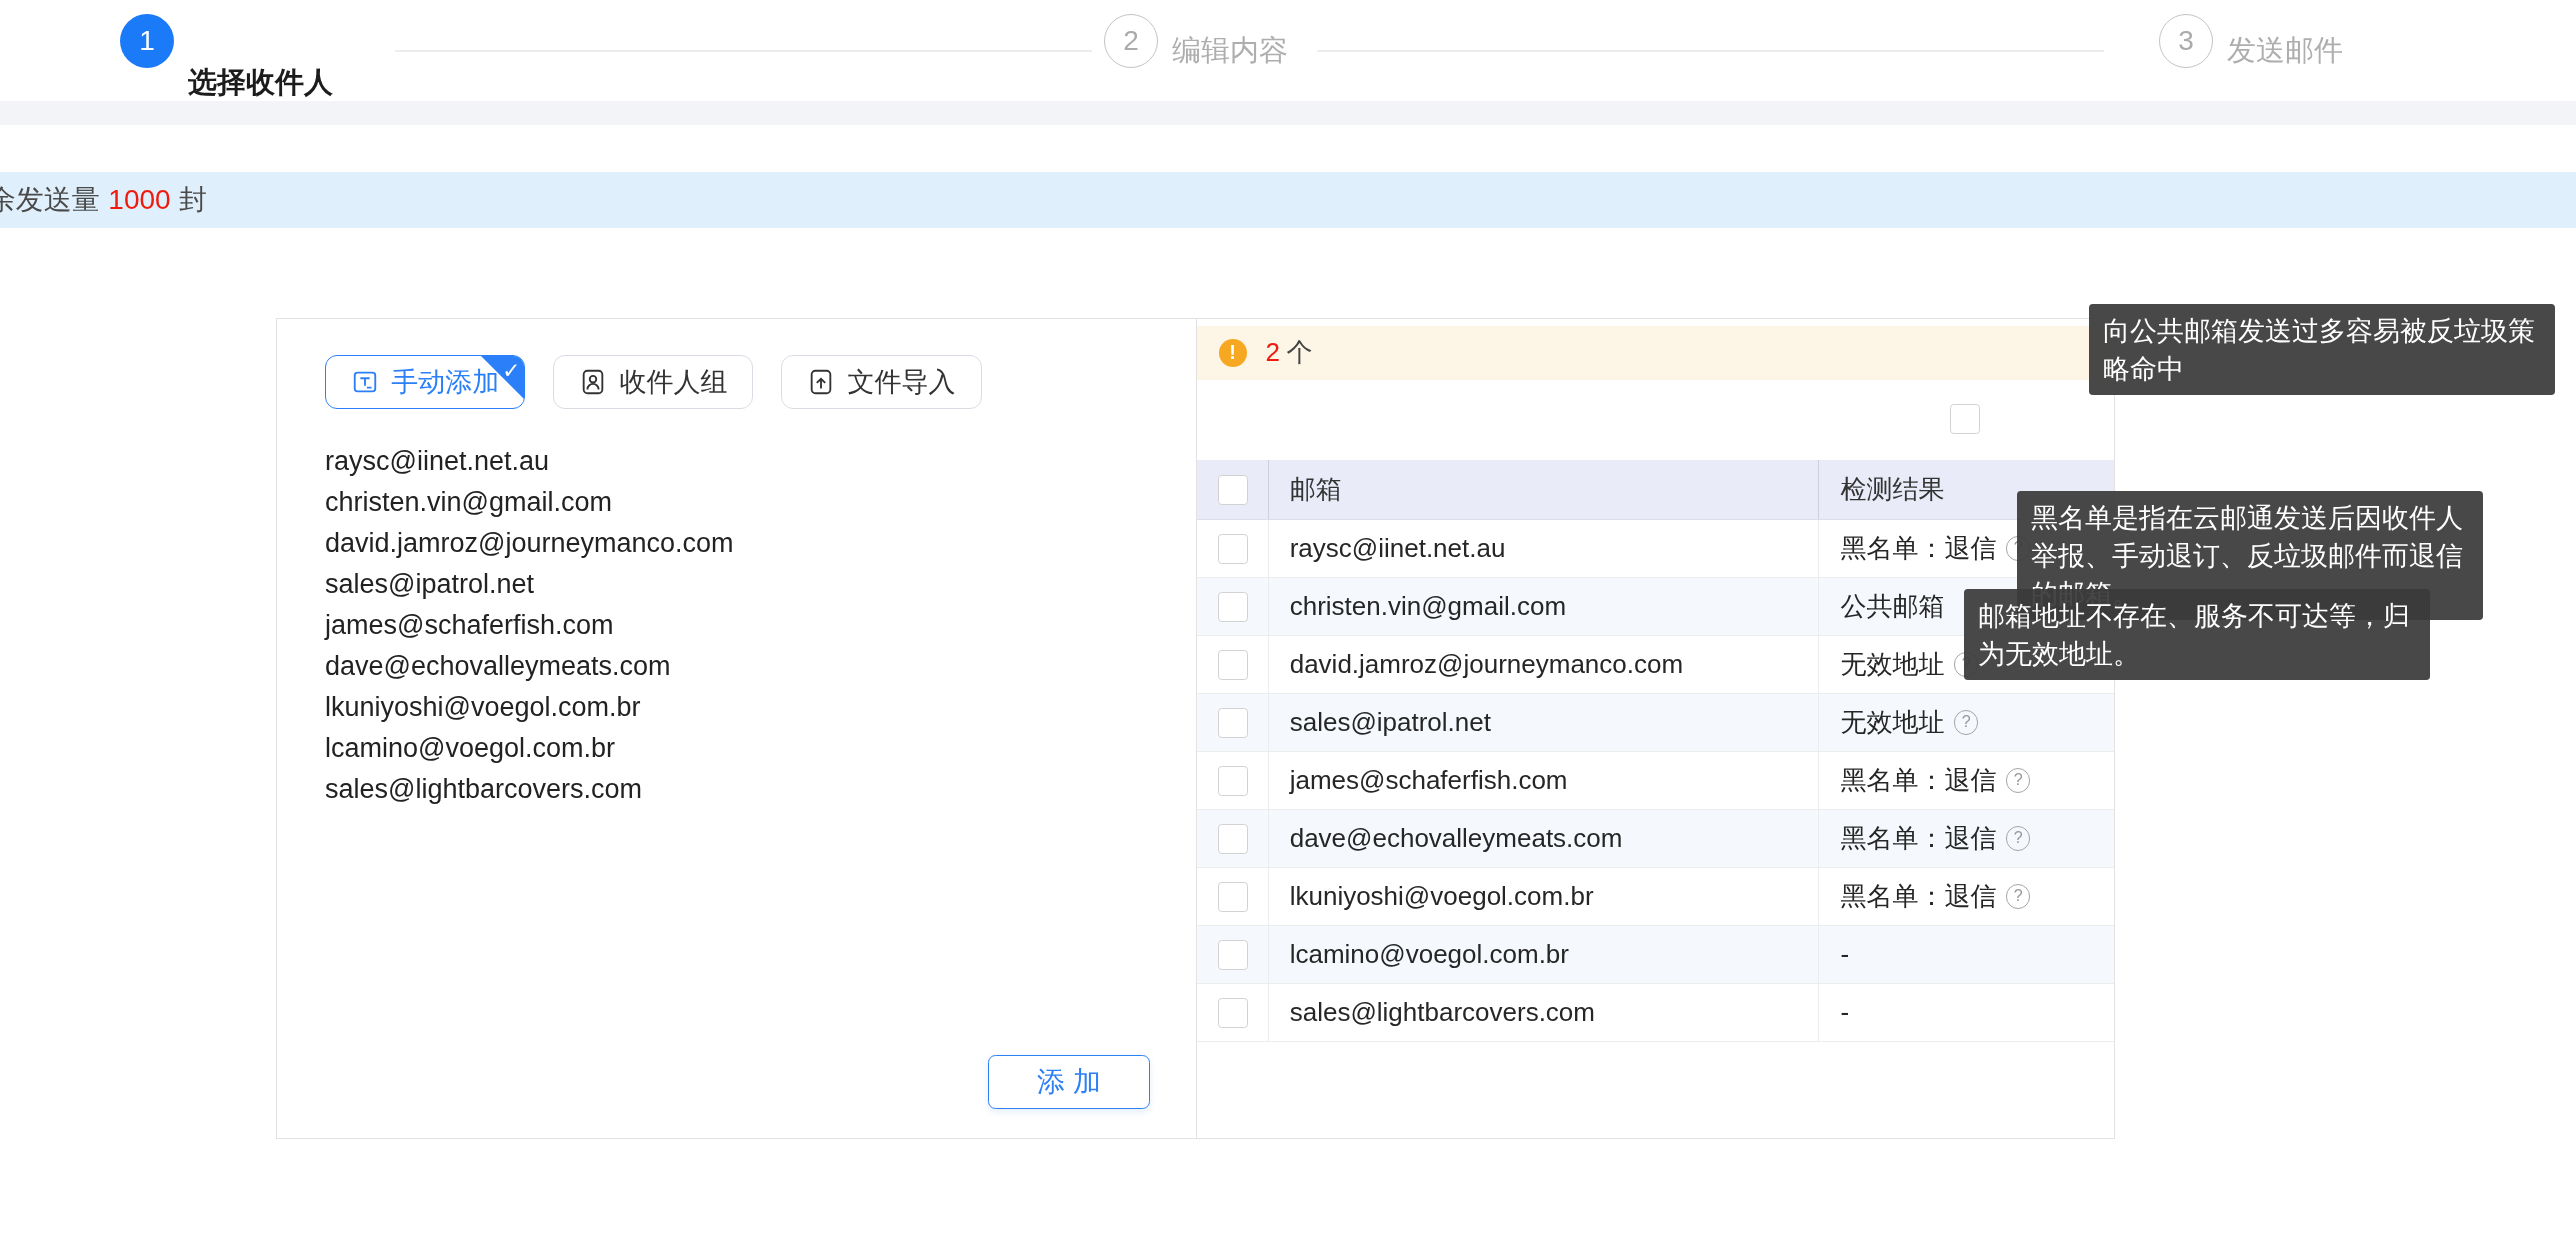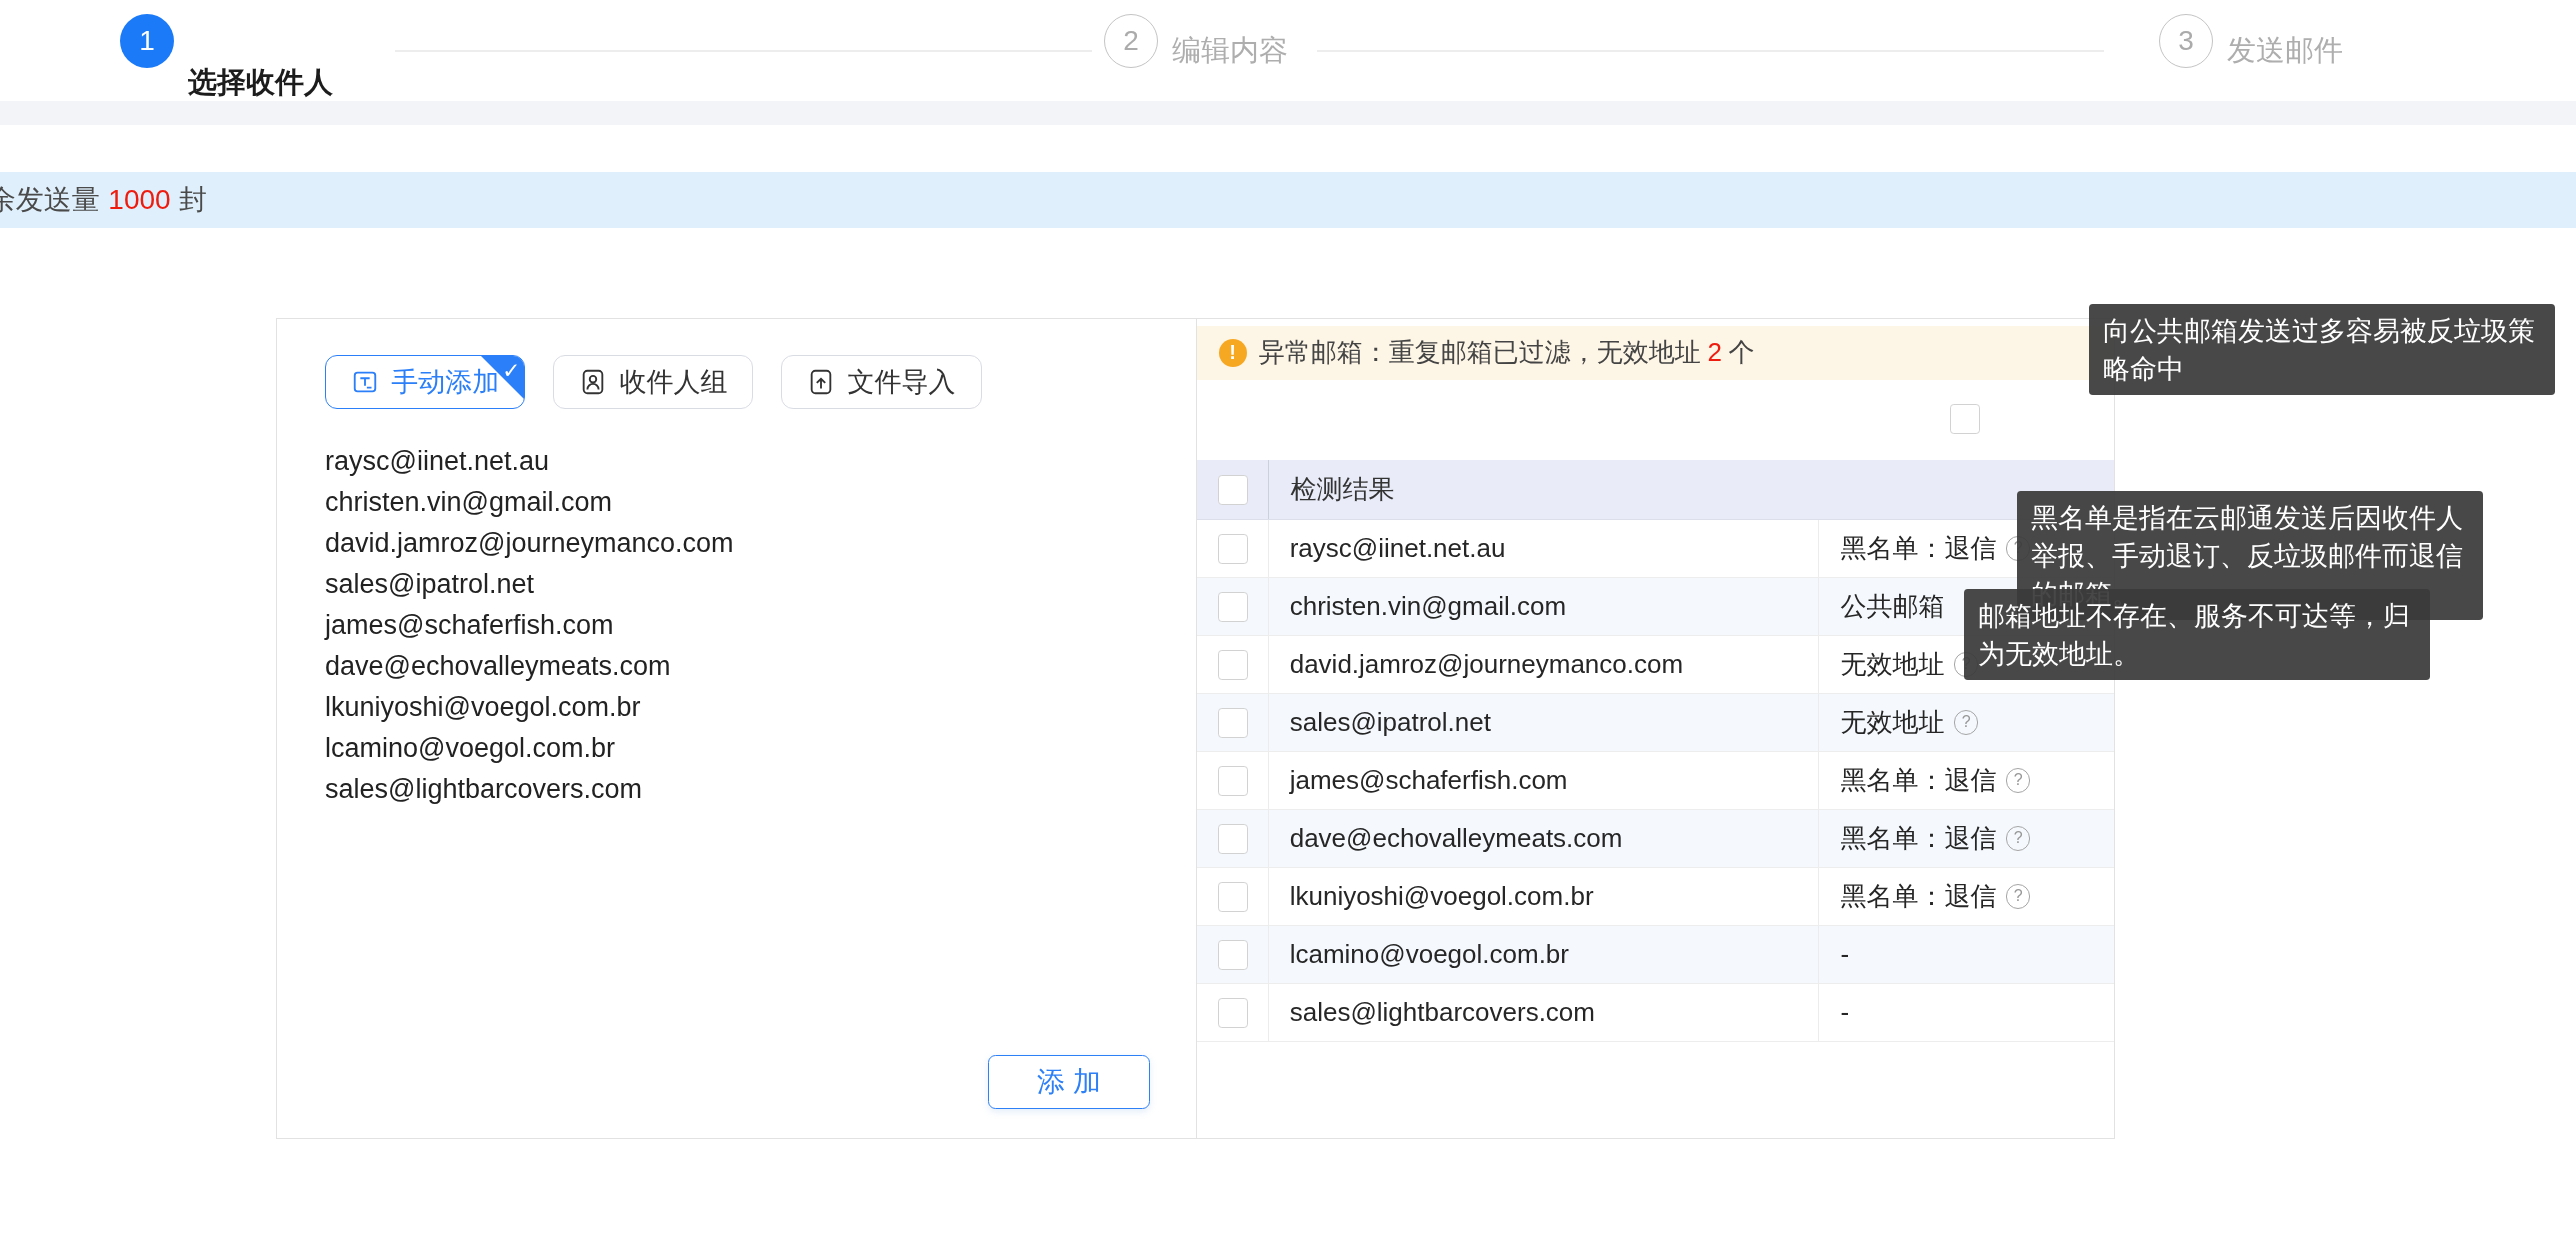--- a/index.html
+++ b/index.html
@@ -162,36 +162,36 @@
     <div>lkuniyoshi@voegol.com.br</div>
     <div>lcamino@voegol.com.br</div>
     <div>sales@lightbarcovers.com</div>
   </div>
 
   <div class="add-btn">添 加</div>
 
   <div class="right-sec">
     <div class="warn-bar">
       <span class="warn-icon">!</span>
-      <span>异常邮箱：重复邮箱已过滤，无效地址</span>
       <span class="warn-count">2</span>
       <span>个</span>
     </div>
 
     <div class="public-row">
       <span class="checkbox"></span>
       <span>公共邮箱(1)</span>
       <span class="q-icon">?</span>
     </div>
 
     <div class="table">
       <div class="thead">
         <div class="col-check">
             <span class="checkbox"></span>
           </div>
+        <div class="col-email">邮箱</div>
         <div class="col-result">检测结果</div>
       </div>
 
       <div class="trow">
         <div class="col-check">
             <span class="checkbox"></span>
           </div>
         <div class="col-email">raysc@iinet.net.au</div>
         <div class="col-result">
             <span>黑名单：退信</span>

